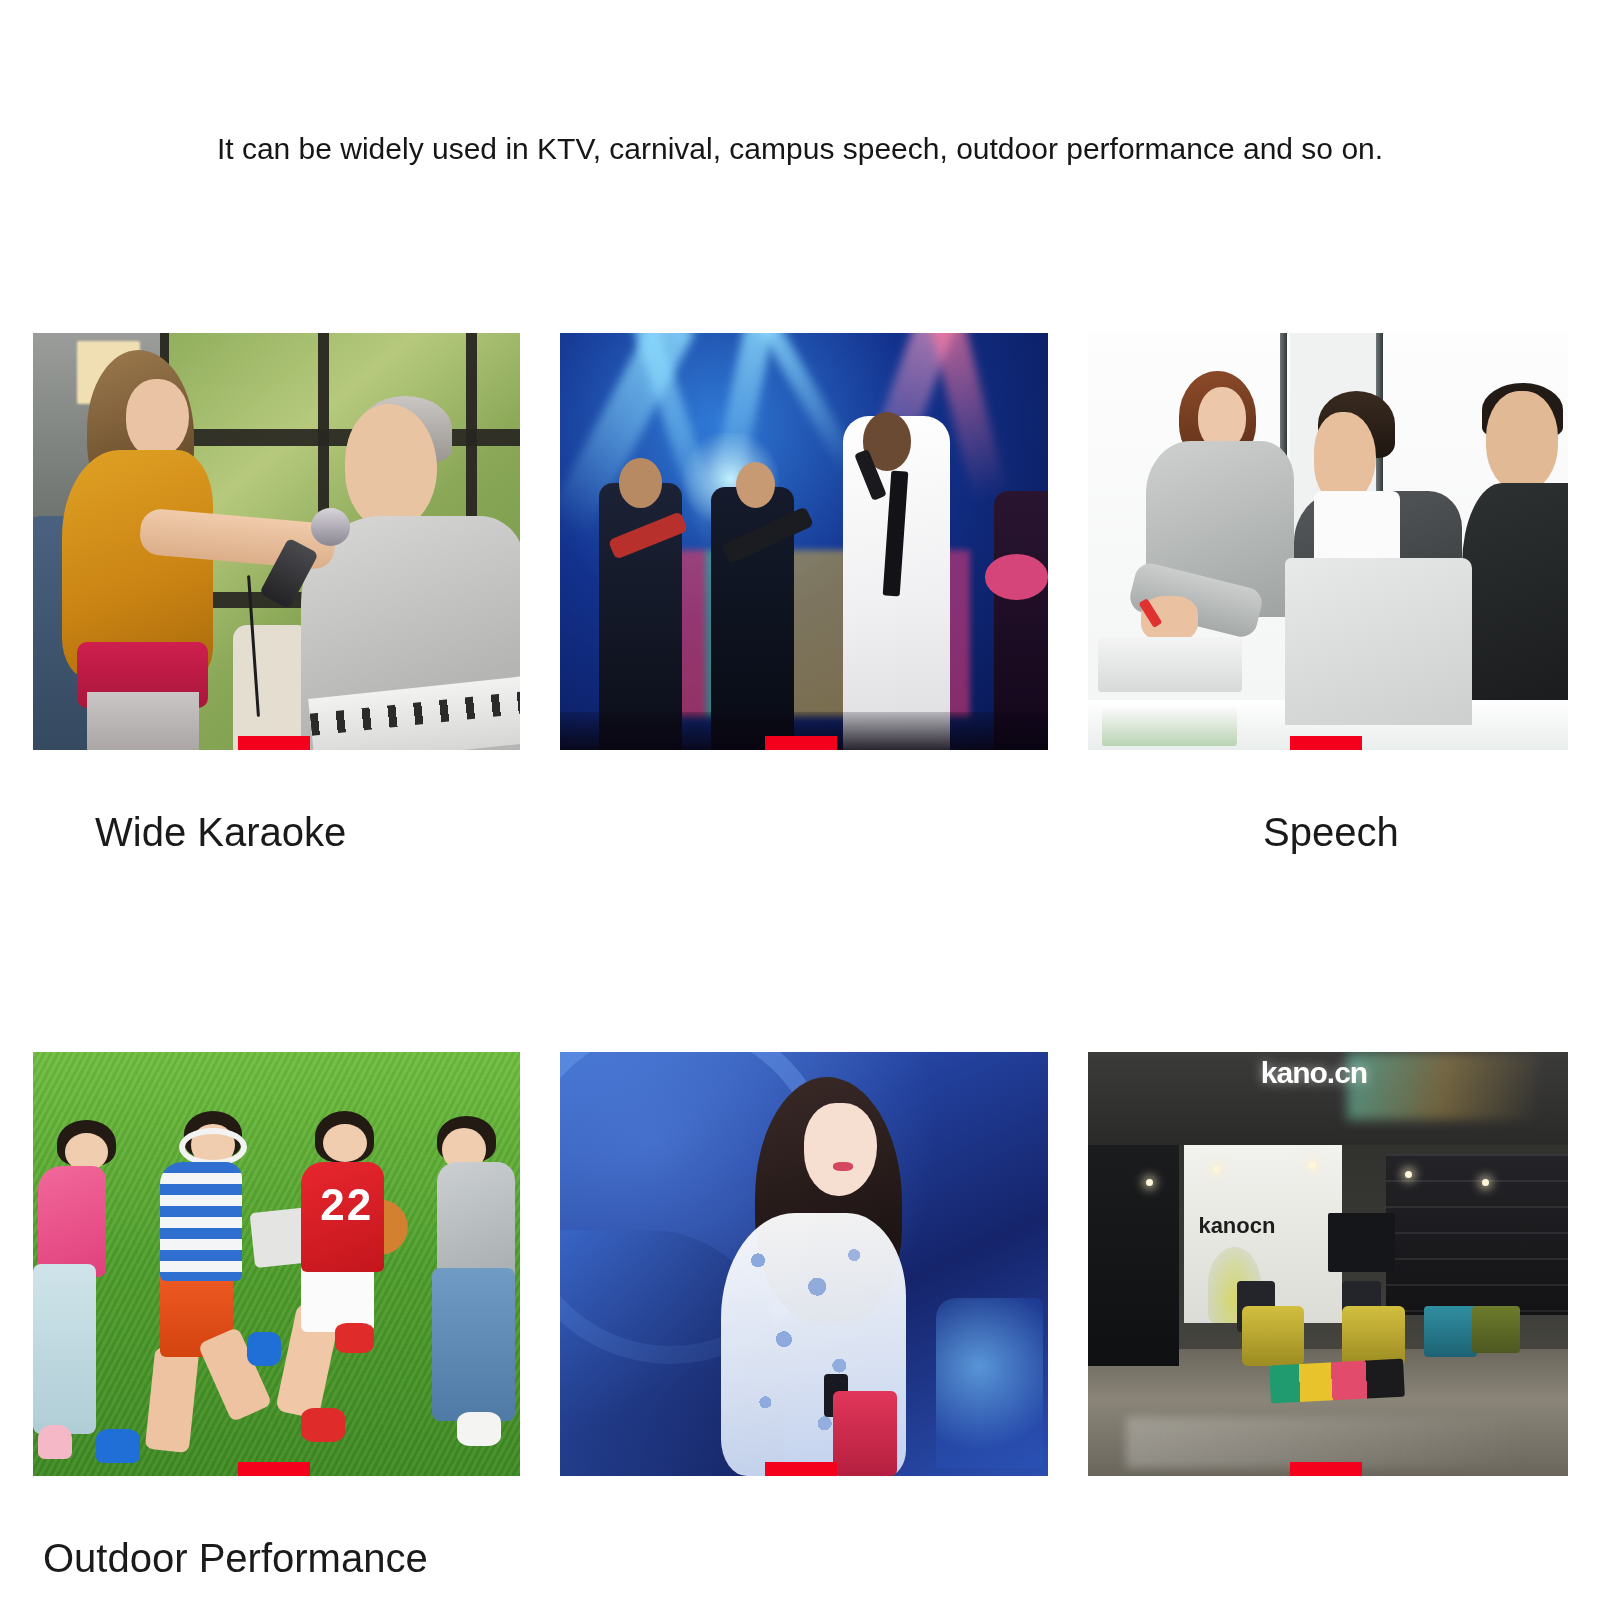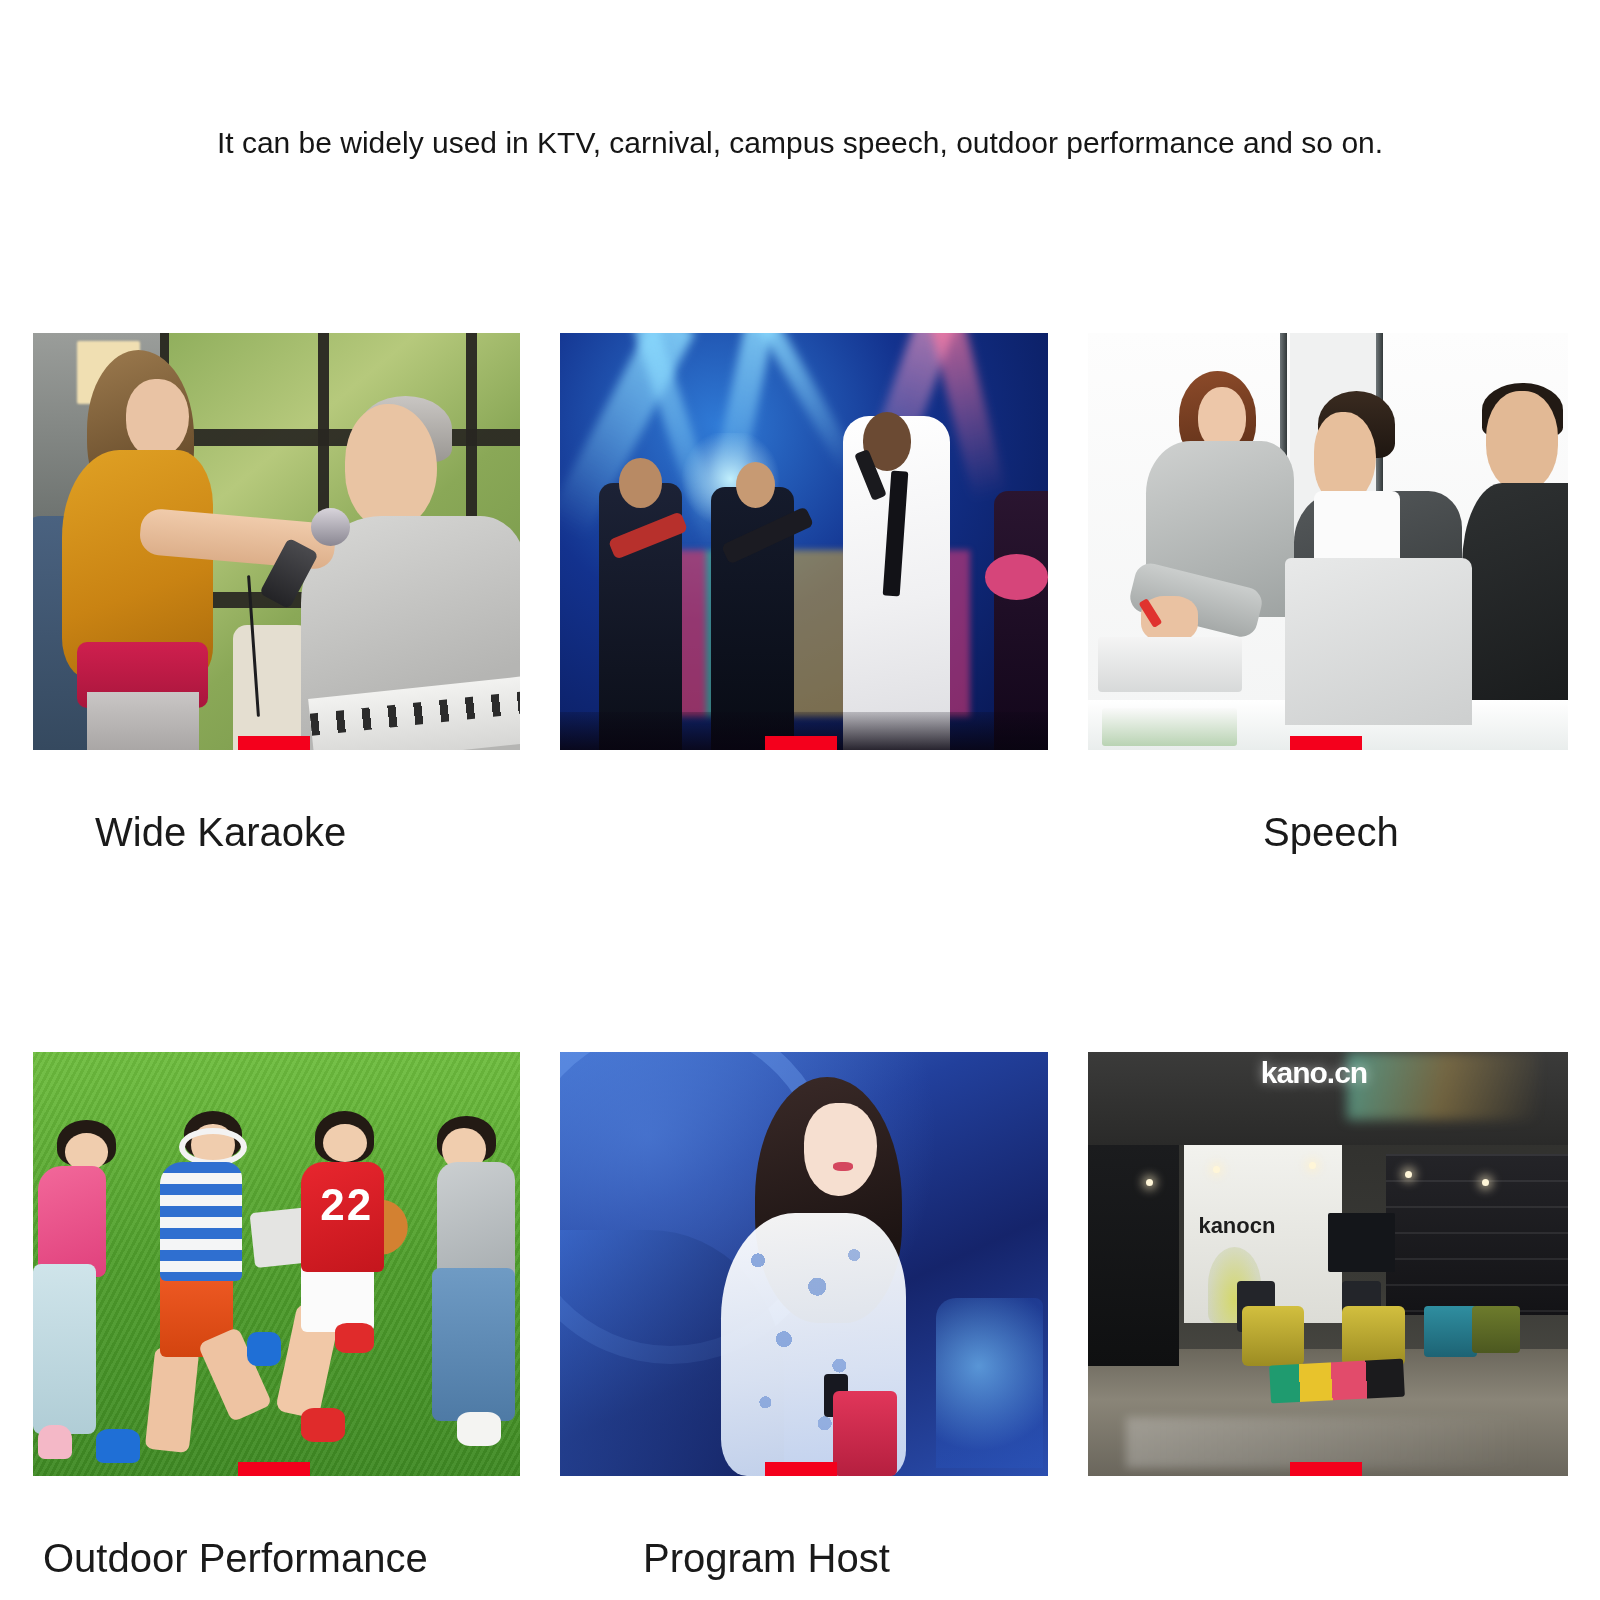--- a/index.html
+++ b/index.html
@@ -31,21 +31,21 @@
     letter-spacing: 0px;
     color: #060606;
     margin: 0;
   }
   .page-subtitle {
     font-family: "Liberation Sans", sans-serif;
     font-weight: 400;
     font-size: 30px;
     line-height: 1.0;
     color: #161616;
-    margin: 4px;
+    margin: 10px;
     padding-top: 52px;
   }
 
   
   .grid {
     position: absolute;
     top: 333px;
     left: 33px;
     width: 1535px;
   }
@@ -700,21 +700,20 @@
           <div class="hair"></div>
           <div class="face"></div>
           <div class="lips"></div>
           <div class="dress"></div>
           <div class="dots"></div>
           <div class="handle"></div>
           <div class="redprop"></div>
         </div>
         <div class="redbar"></div>
       </div>
-      <div class="caption row2 cap-ind-5">Program Host</div>
     </div>
 
     <div class="cell c3">
       <div class="thumb tall">
         <div class="scene sc6">
           <div class="floor"></div>
           <div class="floor-shine"></div>
           <div class="shelfwall"></div>
           <div class="panel-left"></div>
           <div class="inner-wall"></div>

